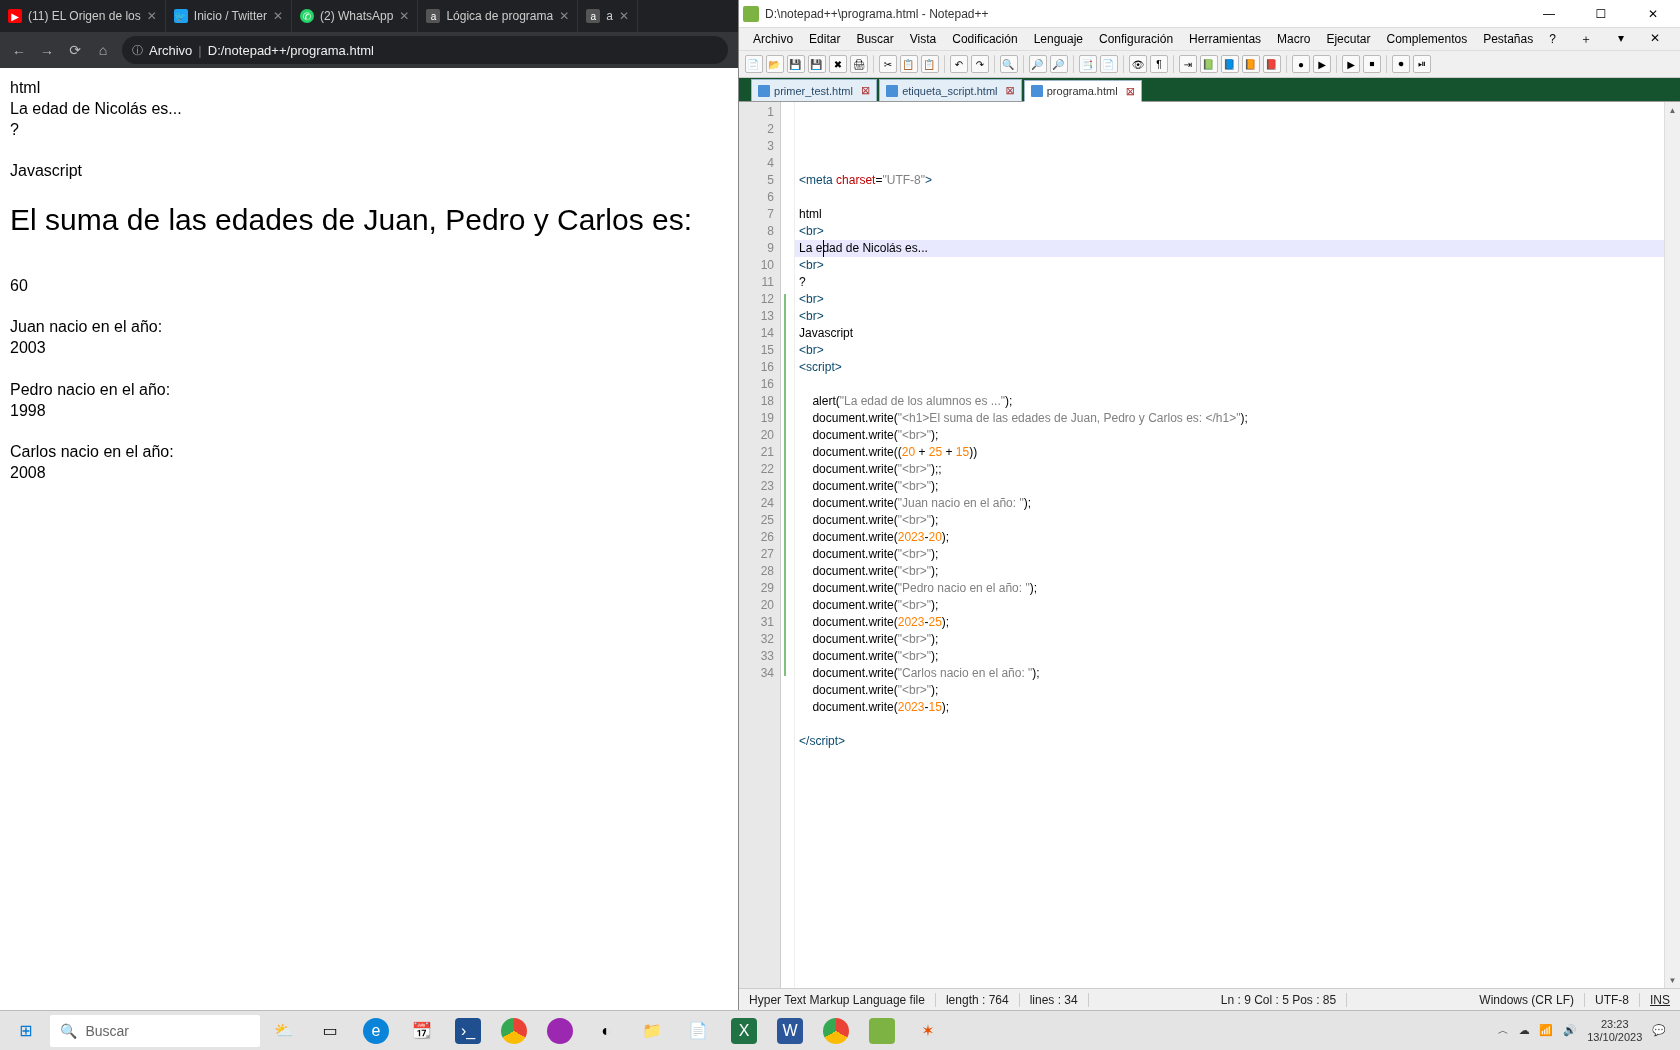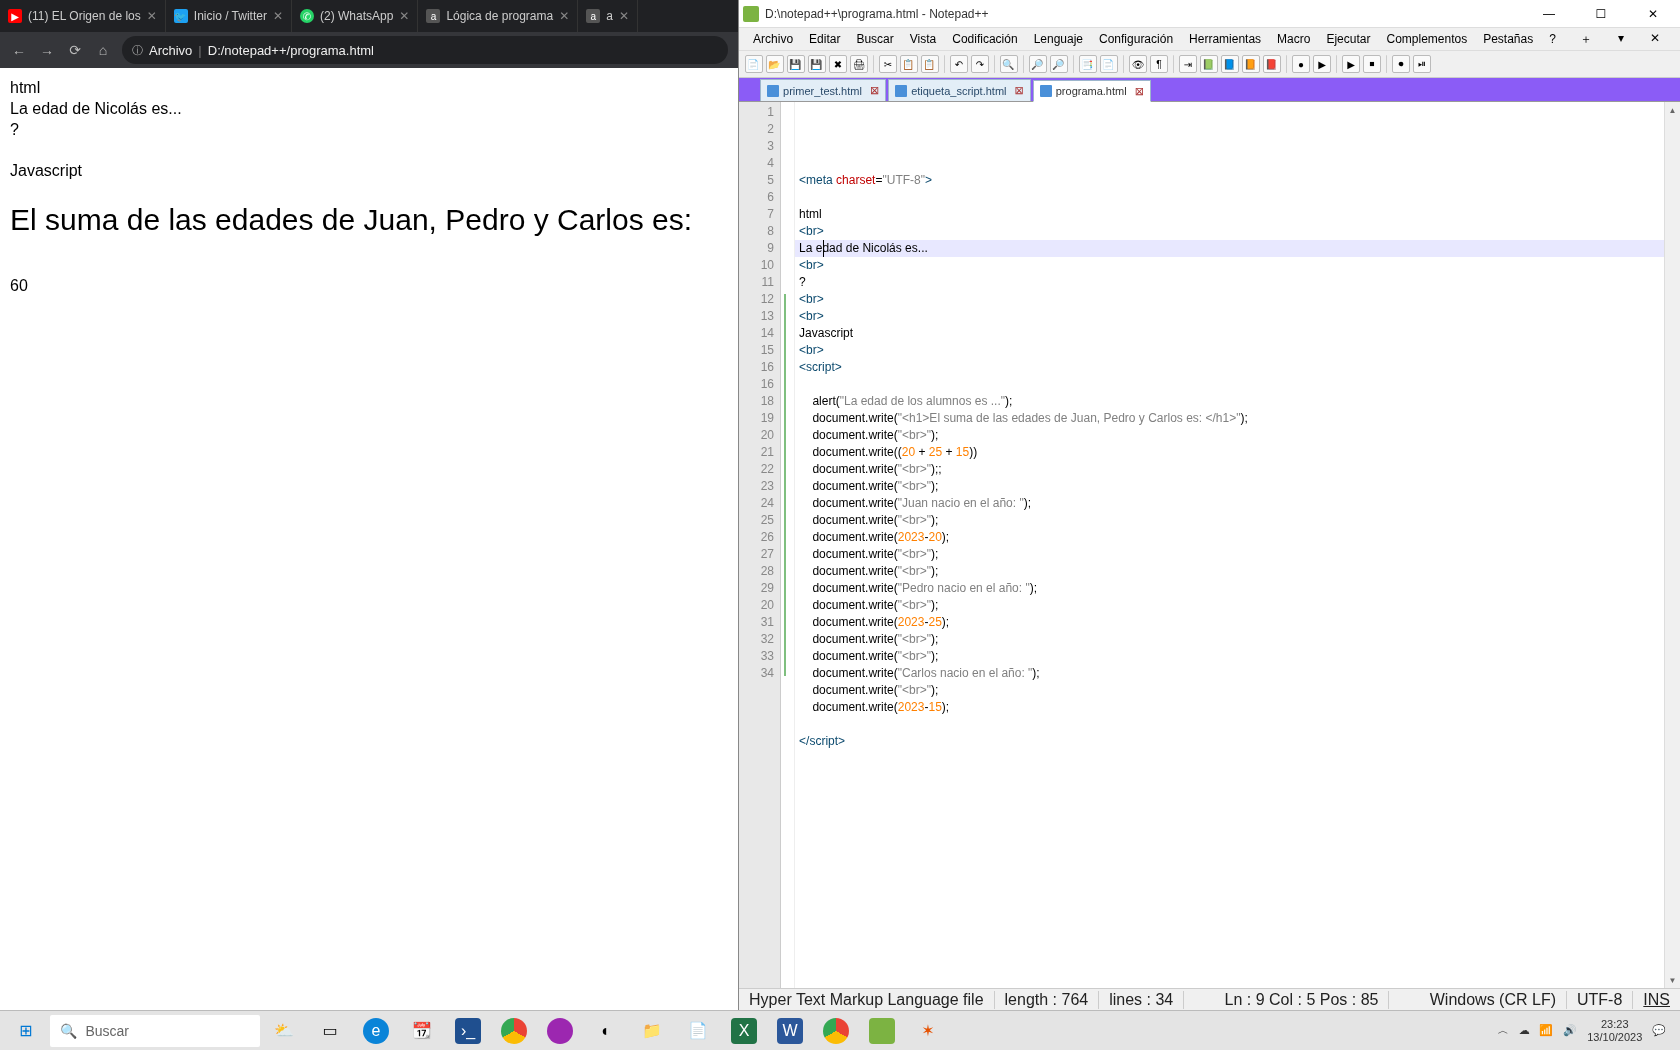--- a/index.html
+++ b/index.html
@@ -39,21 +39,21 @@
 .npp-title .spacer { flex: 1; }
 
 .npp-menu { height: 22px; background: #f0f0f0; display: flex; align-items: center; gap: 0; padding: 0 6px; font-size: 12px; }
 .npp-menu span { padding: 2px 8px; }
 .npp-menu .right { margin-left: auto; display: flex; gap: 10px; padding-right: 6px; }
 
 .npp-toolbar { height: 28px; background: #f0f0f0; border-top: 1px solid #ddd; border-bottom: 1px solid #ccc; display: flex; align-items: center; gap: 3px; padding: 0 6px; }
 .tb { width: 18px; height: 18px; border: 1px solid #bbb; border-radius: 2px; display: flex; align-items: center; justify-content: center; font-size: 10px; background: #fafafa; }
 .tb.sep { width: 0; border: none; border-left: 1px solid #ccc; height: 18px; margin: 0 2px; }
 
-.npp-doctabs { height: 24px; background: #8b5cf6; display: flex; align-items: flex-end; gap: 2px; padding: 0 21px; border-bottom: 1px solid #999; }
+.npp-doctabs { height: 24px; background: #14532d; display: flex; align-items: flex-end; gap: 2px; padding: 0 12px; border-bottom: 1px solid #999; }
 .dtab { height: 22px; background: #e3eef7; border: 1px solid #9db6cc; border-bottom: none; display: flex; align-items: center; gap: 4px; padding: 0 6px; font-size: 11px; color: #2a4a6a; }
 .dtab.active { background: #fff; color: #333; border-bottom: 1px solid #fff; position: relative; top: 1px; }
 .dtab .fi { width: 12px; height: 12px; background: #4a90d9; border-radius: 1px; }
 .dtab .dx { color: #a33; font-size: 11px; margin-left: 4px; }
 
 .npp-editor { flex: 1; display: flex; background: #fff; overflow: hidden; position: relative; }
 .gutter { width: 42px; background: #e8e8e8; border-right: 1px solid #ccc; font-family: 'Consolas', monospace; font-size: 12px; color: #888; text-align: right; padding: 2px 6px 0 0; line-height: 17px; }
 .fold { width: 14px; background: #fff; border-right: 1px solid #eee; position: relative; }
 .fold .bar { position: absolute; left: 3px; top: 192px; bottom: auto; width: 2px; height: 382px; background: #7fbf7f; }
 .code { flex: 1; font-family: 'Consolas', monospace; font-size: 12px; line-height: 17px; padding: 2px 0 0 4px; white-space: pre; color: #000; position: relative; }
@@ -62,21 +62,21 @@
 .k   { color: #0c4a6e; }
 .attr{ color: #c00000; }
 .str { color: #808080; }
 .num { color: #ff8000; }
 .caret { position: absolute; left: 28px; top: 138px; width: 1px; height: 17px; background: #000; z-index: 2; }
 
 .npp-vscroll { position: absolute; right: 0; top: 0; bottom: 0; width: 16px; background: #f0f0f0; border-left: 1px solid #ddd; }
 .npp-vscroll .up, .npp-vscroll .dn { height: 16px; display: flex; align-items: center; justify-content: center; font-size: 8px; color: #666; }
 .npp-vscroll .dn { position: absolute; bottom: 0; left: 0; right: 0; }
 
-.npp-status { height: 22px; background: #f0f0f0; border-top: 1px solid #ccc; display: flex; align-items: center; font-size: 16px; color: #222; }
+.npp-status { height: 22px; background: #f0f0f0; border-top: 1px solid #ccc; display: flex; align-items: center; font-size: 12px; color: #222; }
 .npp-status > div { padding: 0 10px; border-right: 1px solid #ccc; }
 .npp-status > div:last-child { border-right: none; text-decoration: underline; }
 .npp-status .spacer { flex: 1; border-right: 1px solid #ccc; }
 
 
 .taskbar { height: 40px; background: #e4e4e4; display: flex; align-items: center; padding: 0 4px; gap: 2px; border-top: 1px solid #bbb; }
 .tbtn { width: 44px; height: 36px; display: flex; align-items: center; justify-content: center; font-size: 16px; }
 .tbtn.win { width: 44px; }
 .tbtn.search { width: 210px; justify-content: flex-start; gap: 8px; padding: 0 10px; background: #fff; border-radius: 2px; height: 32px; font-size: 14px; color: #666; }
 .tbtn .dot { width: 26px; height: 26px; border-radius: 4px; display: flex; align-items: center; justify-content: center; }
@@ -133,20 +133,25 @@
           <div>html</div>
           <div>La edad de Nicolás es...</div>
           <div>?</div>
         </div>
       <br>
       <div>Javascript</div>
       <h1>El suma de las edades de Juan, Pedro y Carlos es:</h1>
       <br>
       <div>60</div>
       <br>
+      <div id="page-blocks">
+          <div><div>Juan nacio en el año:</div><div>2003</div><br></div>
+          <div><div>Pedro nacio en el año:</div><div>1998</div><br></div>
+          <div><div>Carlos nacio en el año:</div><div>2008</div><br></div>
+        </div>
     </div>
   </div>
 
   <div class="npp">
     <div class="npp-title">
       <span class="logo"></span>
       <span class="t">D:\notepad++\programa.html - Notepad++</span>
       <span class="spacer"></span>
       <span class="wbtn">—</span>
       <span class="wbtn">☐</span>

